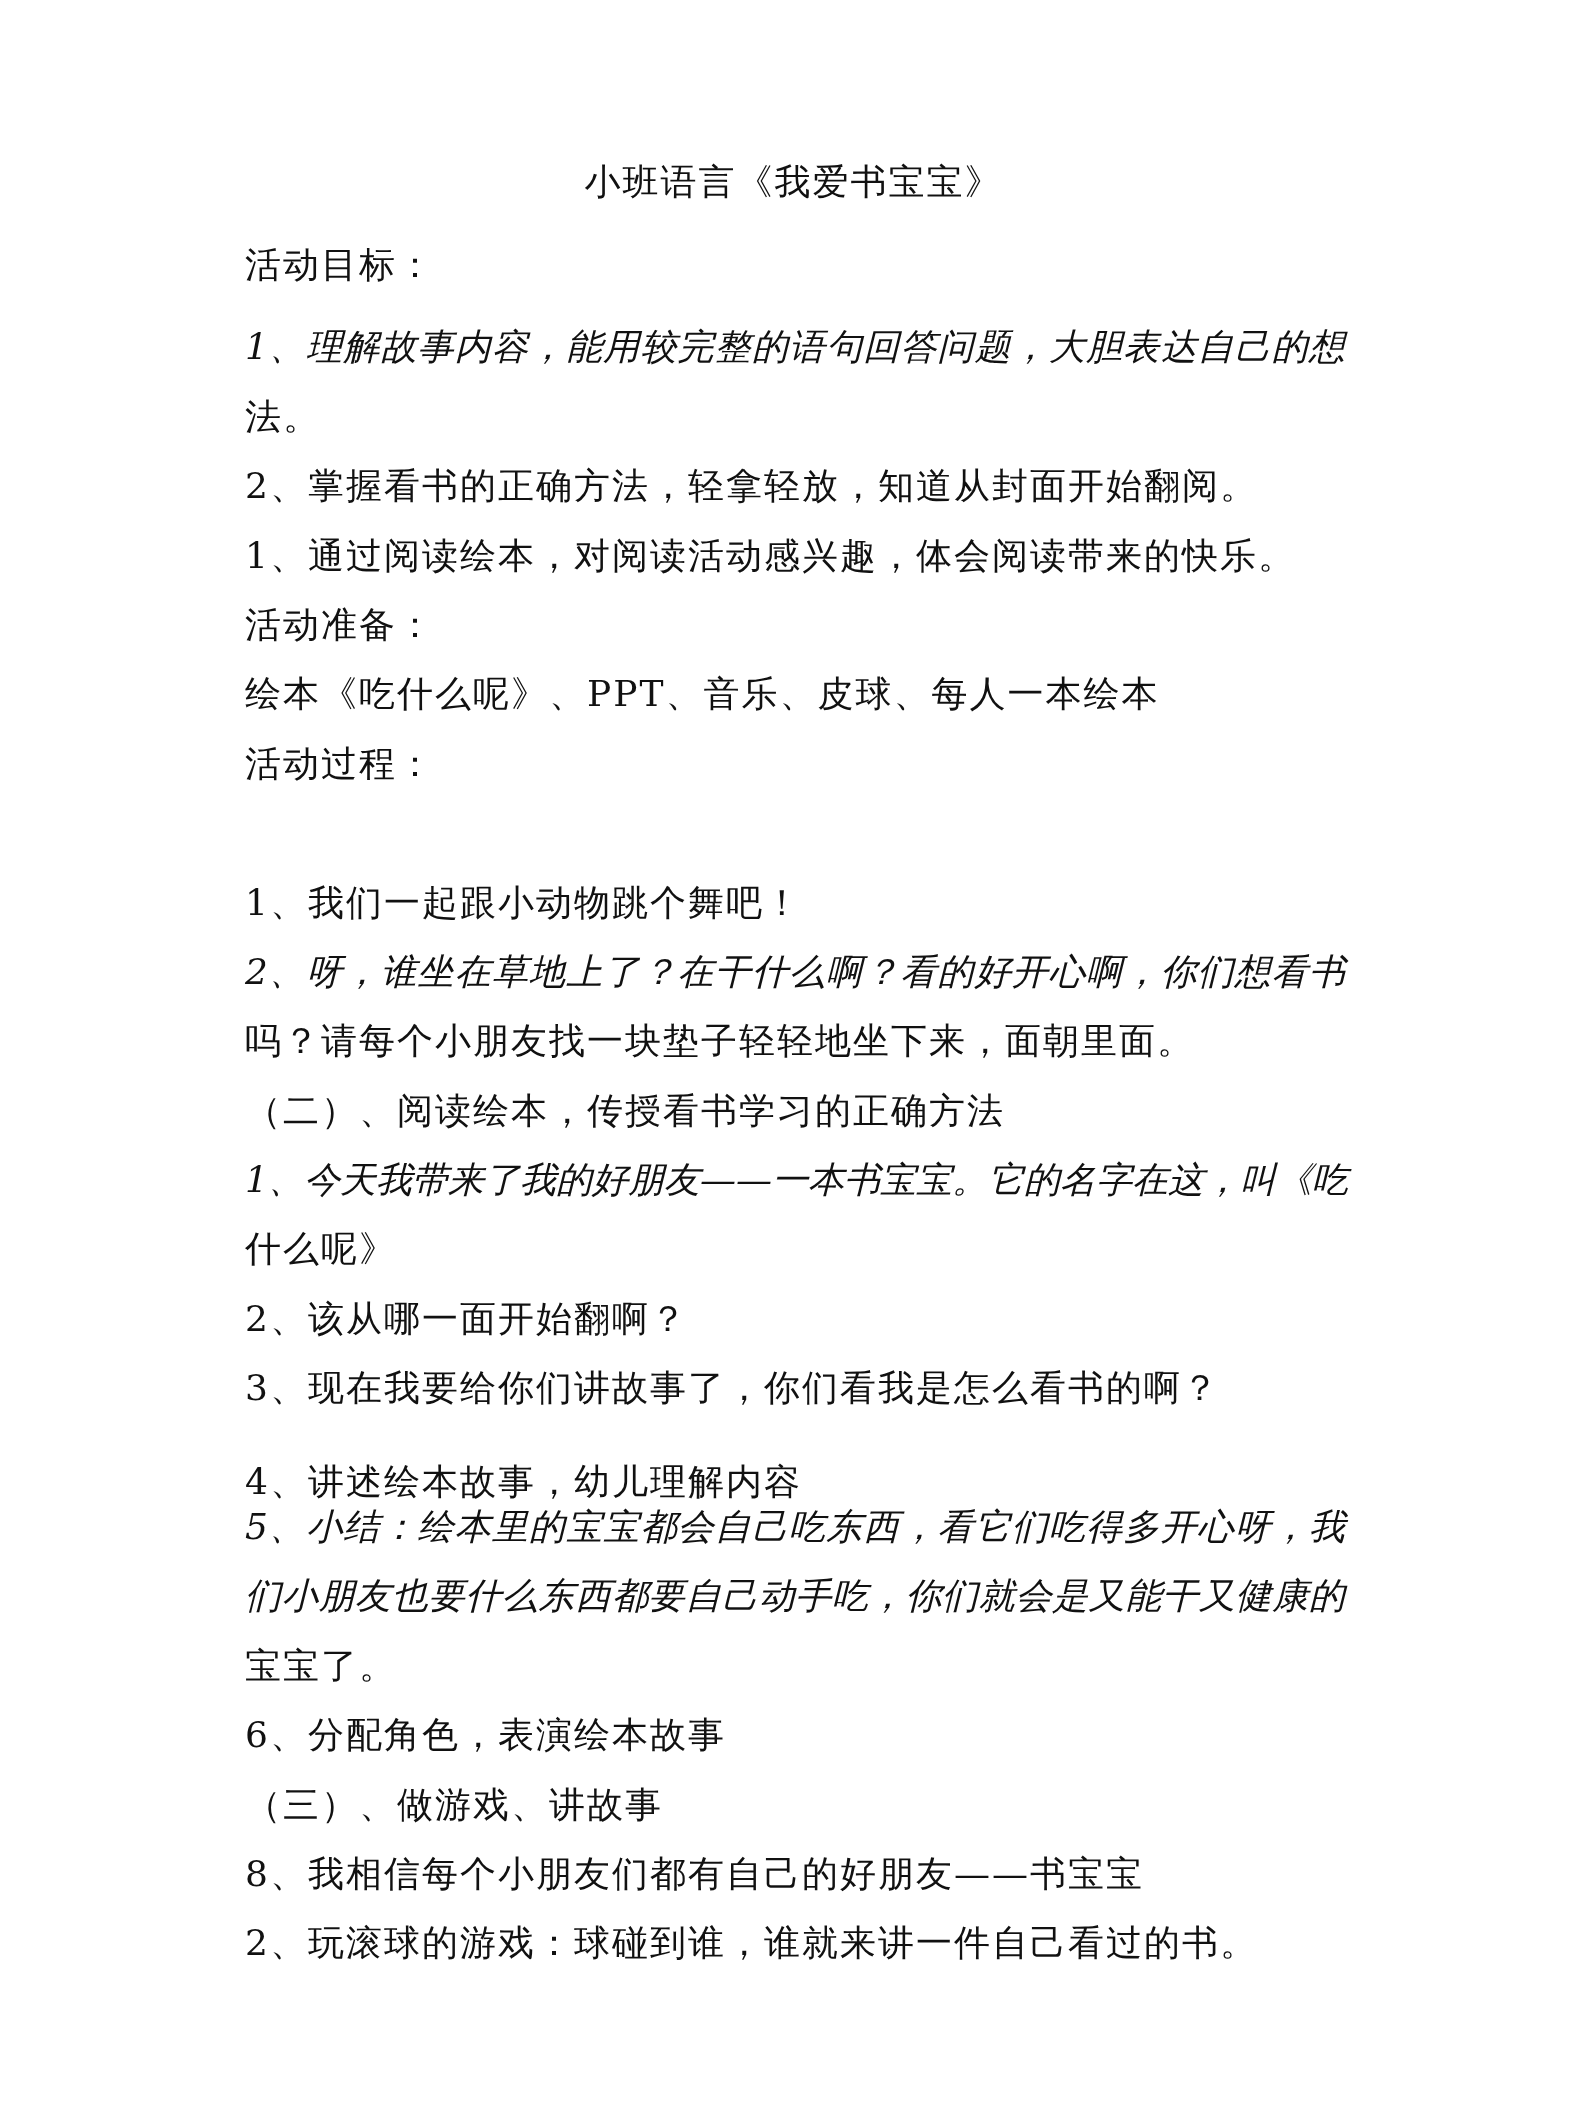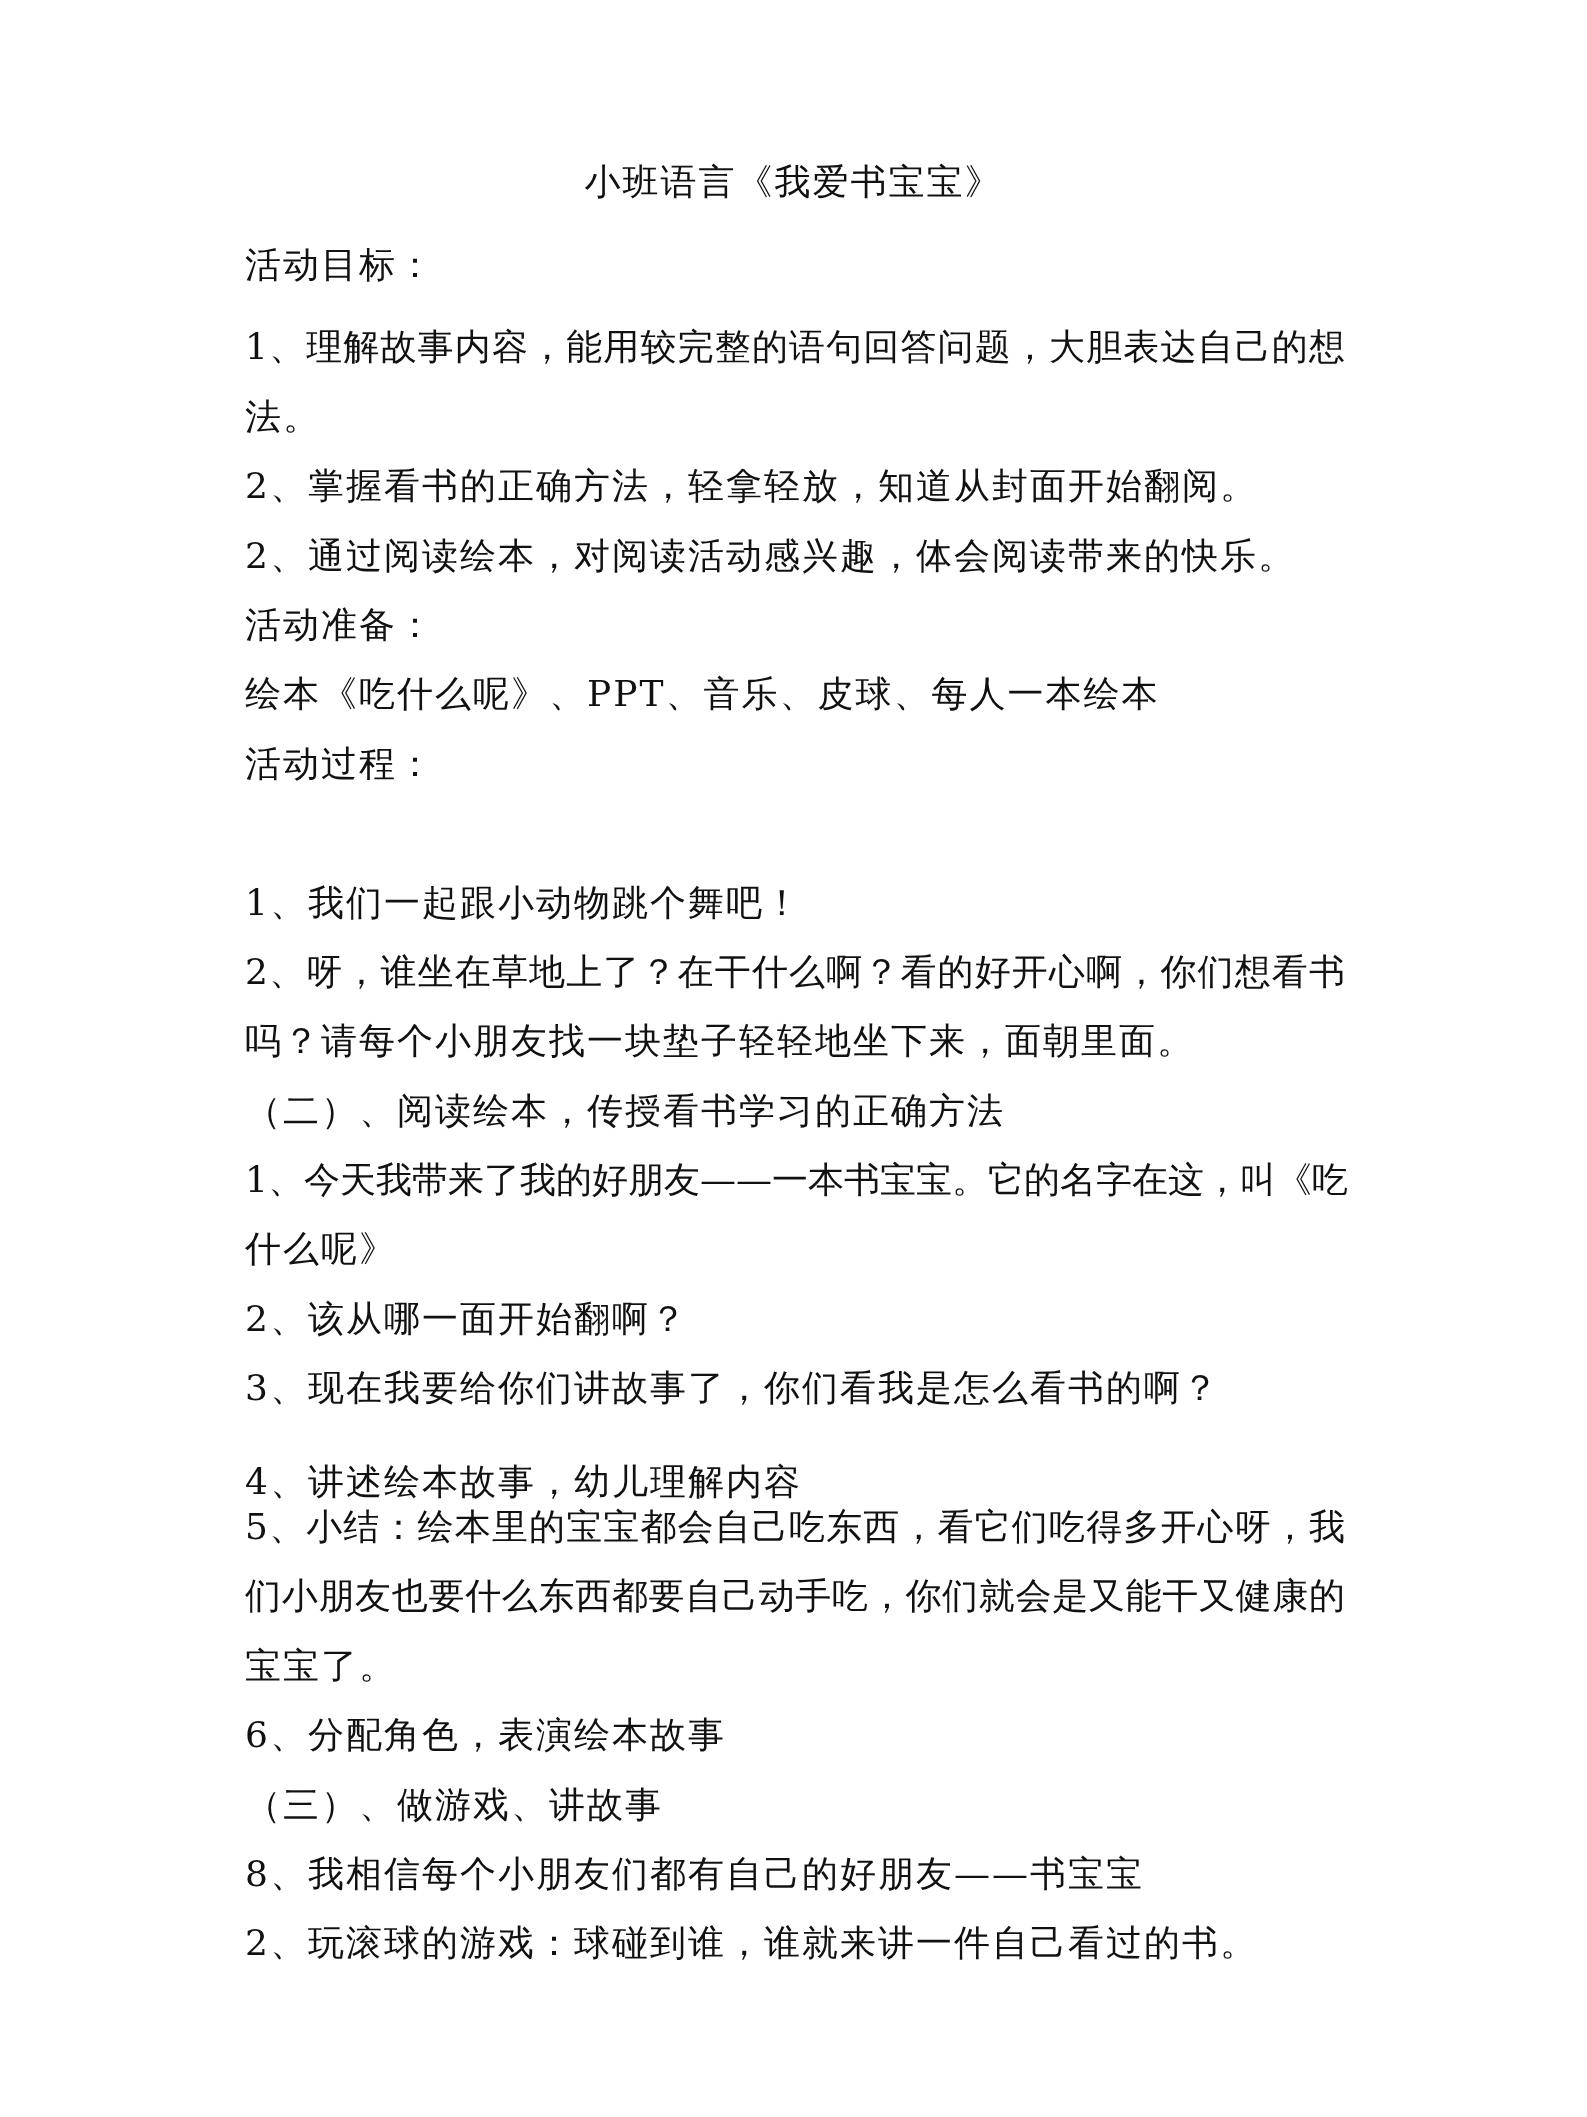--- a/index.html
+++ b/index.html
@@ -3,36 +3,36 @@
 <meta charset="utf-8">
 <style>
   html, body { margin: 0; padding: 0; background: #ffffff; }
   body { width: 1587px; height: 2117px; position: relative; overflow: hidden;
          font-family: "DejaVu Serif", "Liberation Serif", serif; color: #111111; }
   .page { position: absolute; left: 0; top: 0; width: 1587px; height: 2117px; background: #ffffff; }
   .title { position: absolute; left: 0; width: 1587px; top: 160px; height: 44px; line-height: 44px;
            text-align: center; font-size: 36px; letter-spacing: 2px; white-space: nowrap; }
   .line { position: absolute; left: 245px; height: 44px; line-height: 44px; font-size: 36px;
           white-space: nowrap; }
-  .line.full { width: 1100px; text-align: justify; text-align-last: justify; }
+  .line.full { width: 1100px; text-align: justify; text-align-last: justify; font-style: italic; }
   .line.short { letter-spacing: 2px; }
 </style>
 </head>
 <body>
 
 <div class="page">
 
   <div class="title">小班语言《我爱书宝宝》</div>
 
   <div class="line short" style="top:243px">活动目标：</div>
 
   <div class="line full" style="top:325px">1、理解故事内容，能用较完整的语句回答问题，大胆表达自己的想</div>
   <div class="line short" style="top:395px">法。</div>
   <div class="line short" style="top:464px">2、掌握看书的正确方法，轻拿轻放，知道从封面开始翻阅。</div>
-  <div class="line short" style="top:534px">2、通过阅读绘本，对阅读活动感兴趣，体会阅读带来的快乐。</div>
+  <div class="line short" style="top:534px">1、通过阅读绘本，对阅读活动感兴趣，体会阅读带来的快乐。</div>
 
   <div class="line short" style="top:603px">活动准备：</div>
   <div class="line short" style="top:672px">绘本《吃什么呢》、PPT、音乐、皮球、每人一本绘本</div>
 
   <div class="line short" style="top:742px">活动过程：</div>
 
   <div class="line short" style="top:881px">1、我们一起跟小动物跳个舞吧！</div>
   <div class="line full" style="top:950px">2、呀，谁坐在草地上了？在干什么啊？看的好开心啊，你们想看书</div>
   <div class="line short" style="top:1089px">（二）、阅读绘本，传授看书学习的正确方法</div>
 

